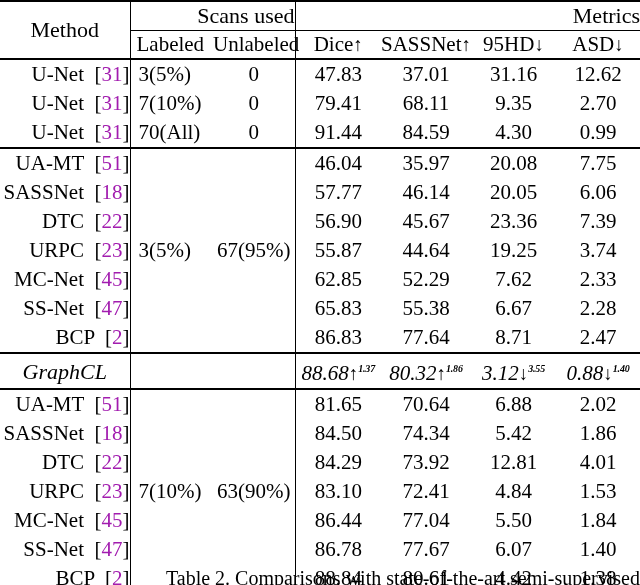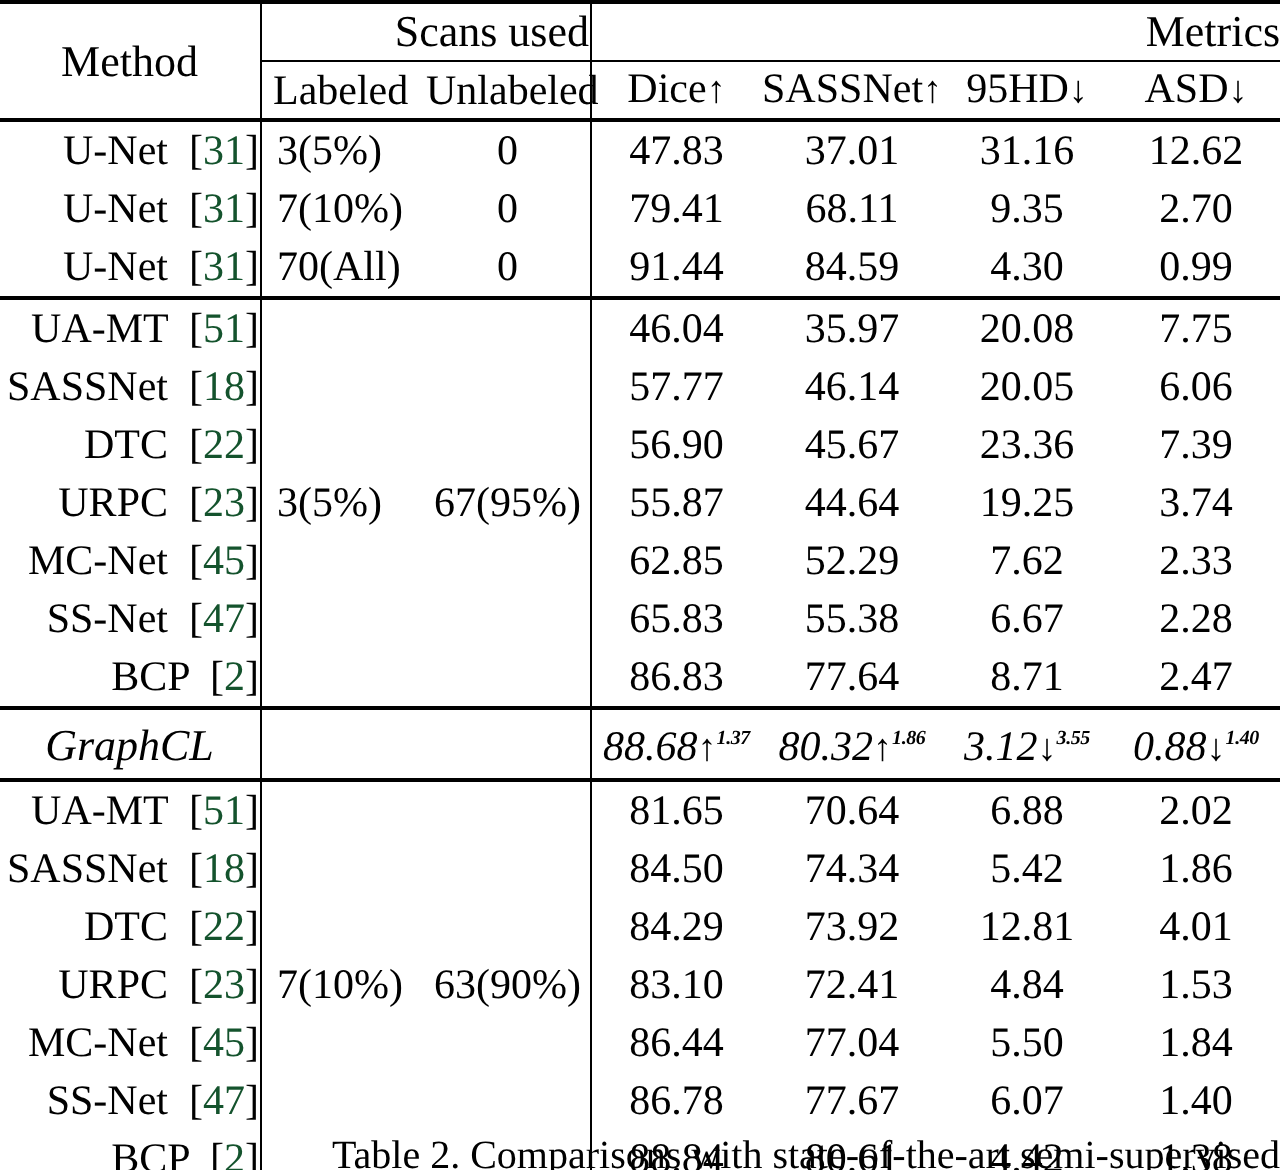--- a/index.html
+++ b/index.html
@@ -70,21 +70,21 @@
     height: 29px;
     line-height: 29px;
     font-size: 21px;
   }
   .scans-cell {
     text-align: center;
     height: 29px;
     line-height: 29px;
     font-size: 21px;
   }
-  .ref { color: #14532d; }
+  .ref { color: #a21caf; }
   .brk { color: #000; }
 
   .bold-row td { font-weight: bold; font-style: italic; }
   .graph-name {
     text-align: center !important;
     padding-right: 0 !important;
     font-weight: normal !important;
     font-size: 22px;
   }
   .delta {

